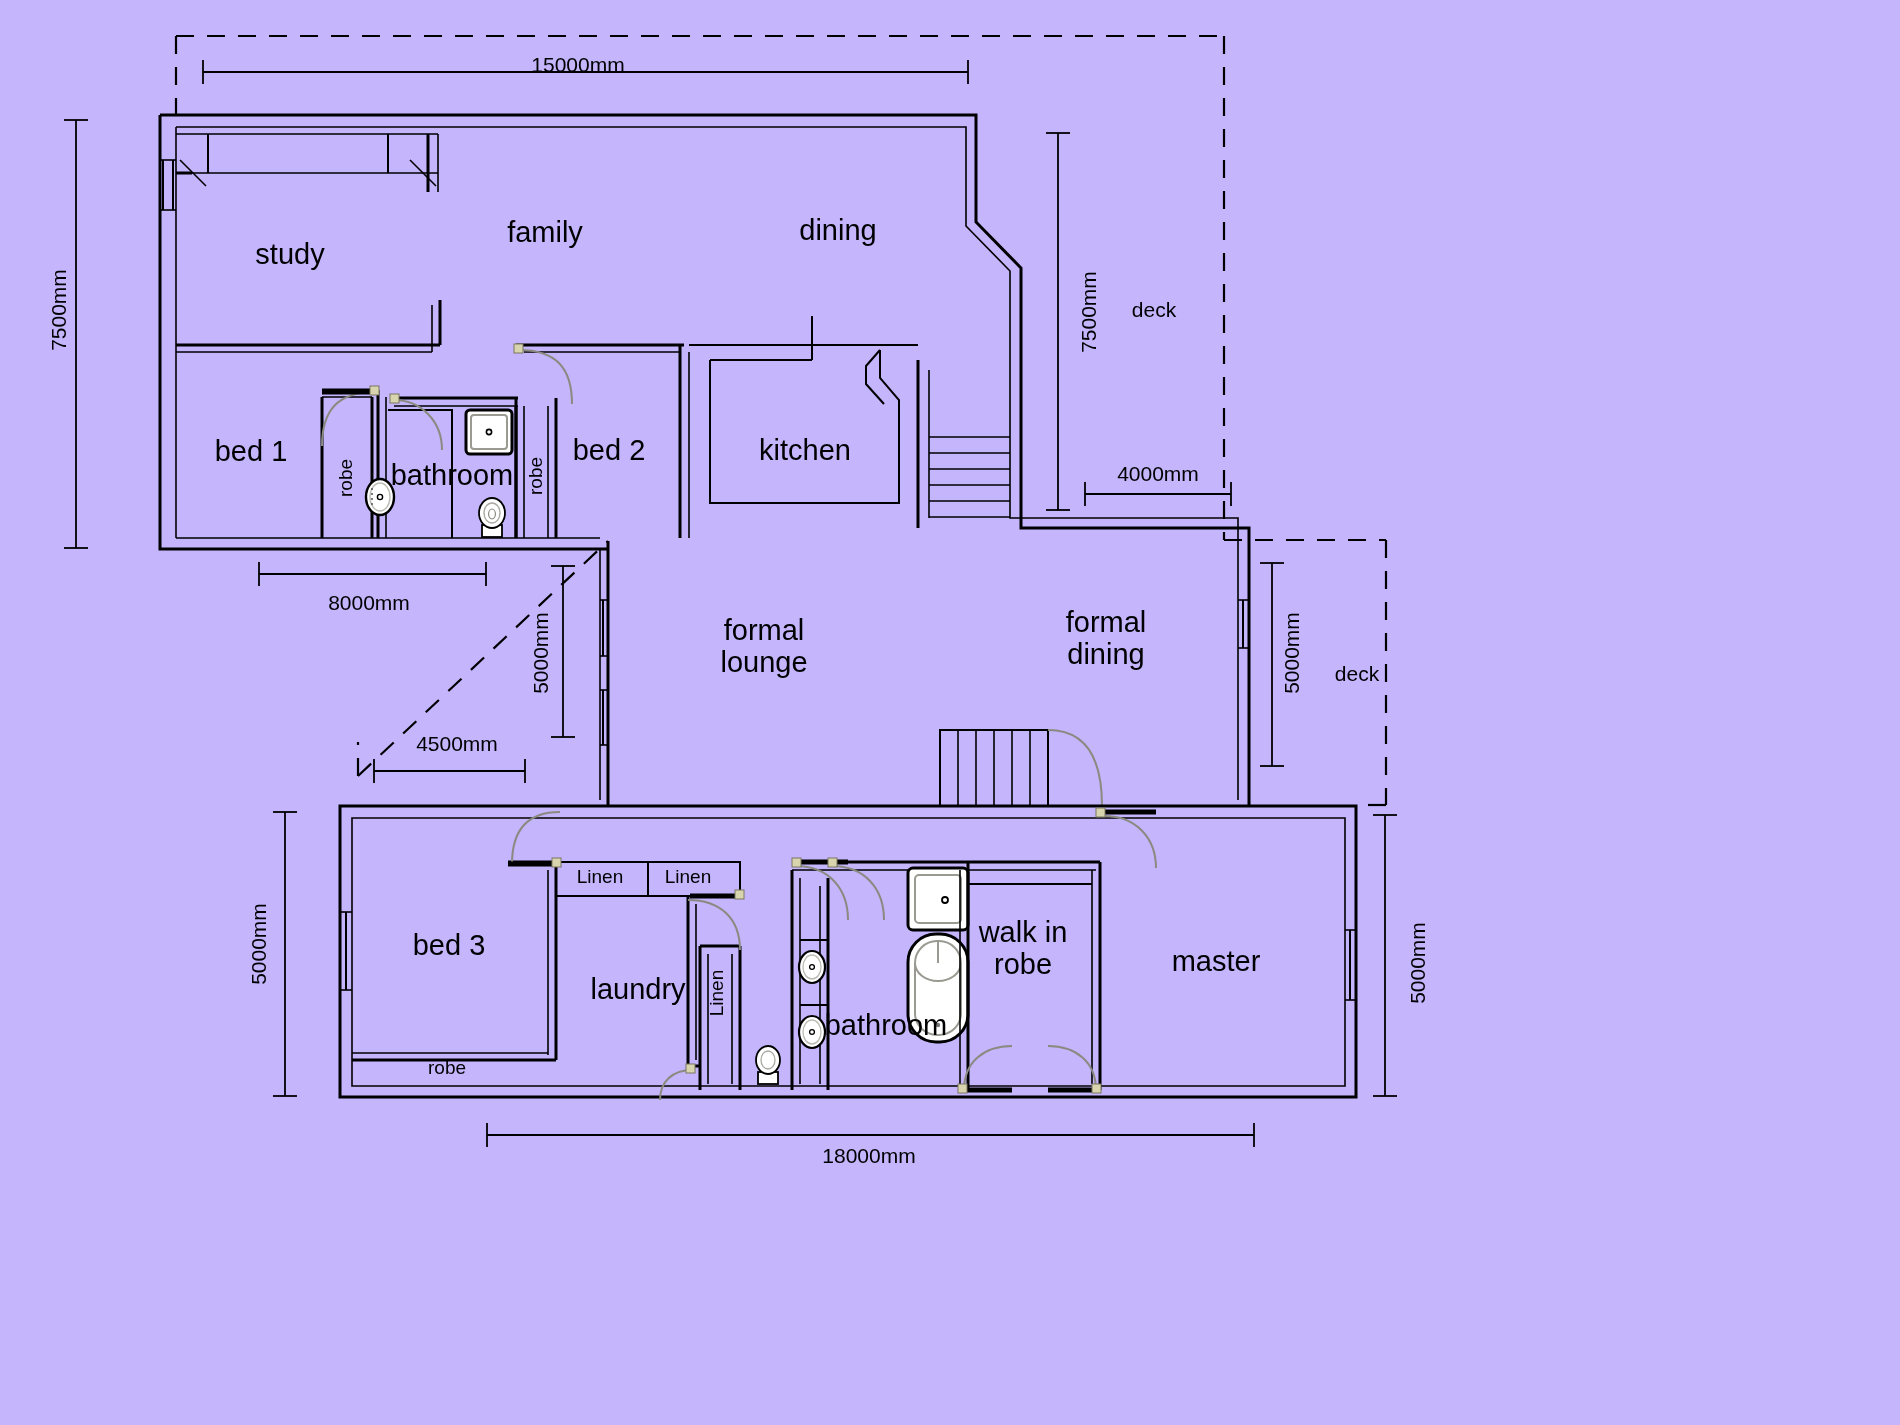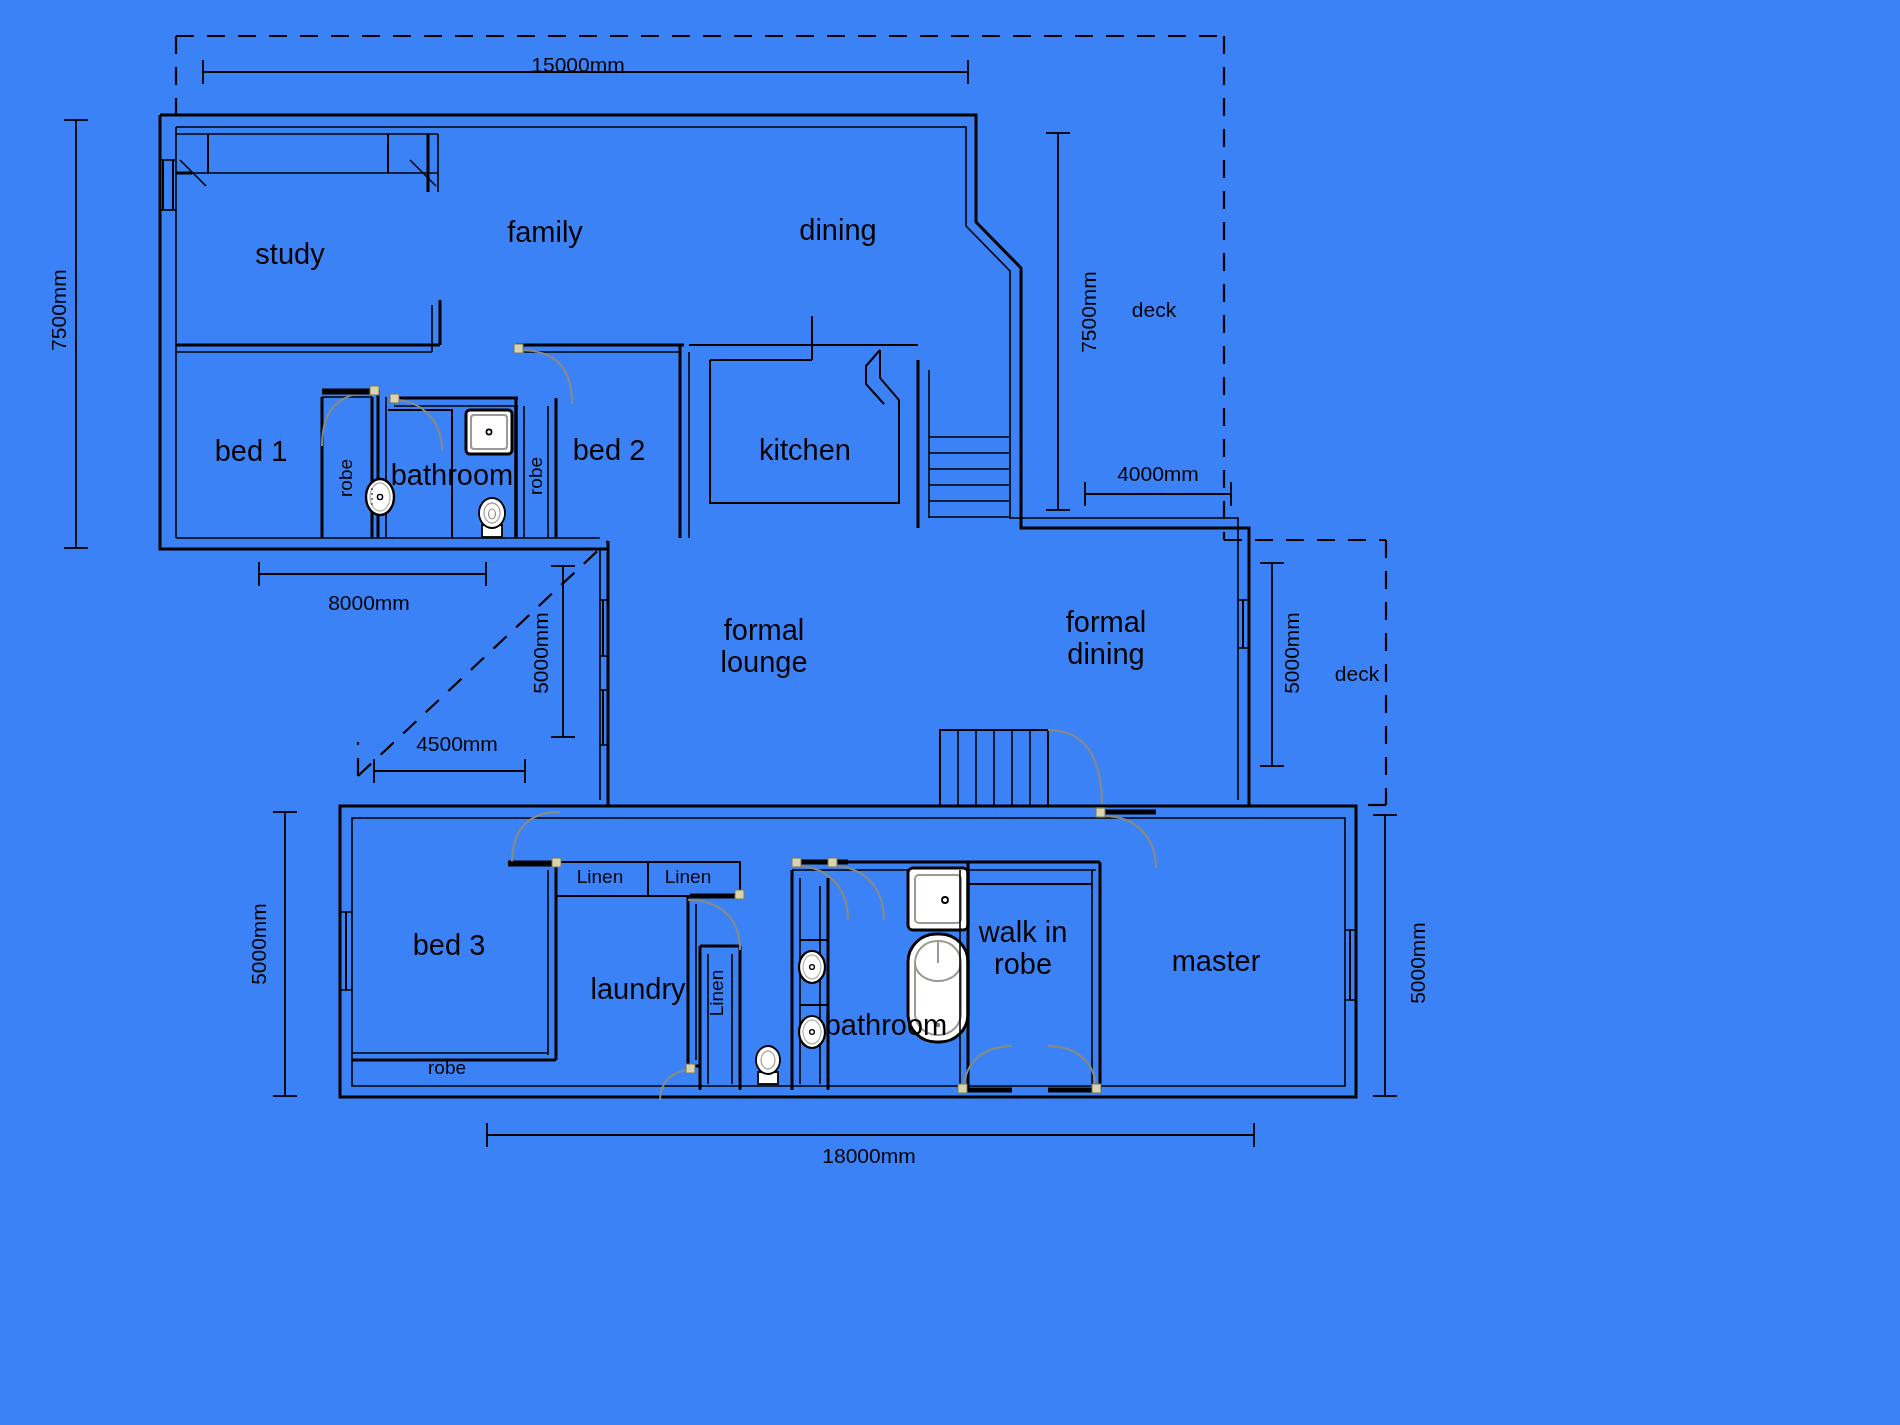--- a/index.html
+++ b/index.html
@@ -10,21 +10,21 @@
   body {
     width: 1900px;
     height: 1425px;
     font-family: "Liberation Sans", sans-serif;
     overflow: hidden;
   }
   #plan-root {
     position: relative;
     width: 1900px;
     height: 1425px;
-    background: #3b82f6;
+    background: #c4b5fd;
   }
   svg#floorplan {
     position: absolute;
     left: 0;
     top: 0;
     width: 1900px;
     height: 1425px;
     display: block;
   }
   .wall {

